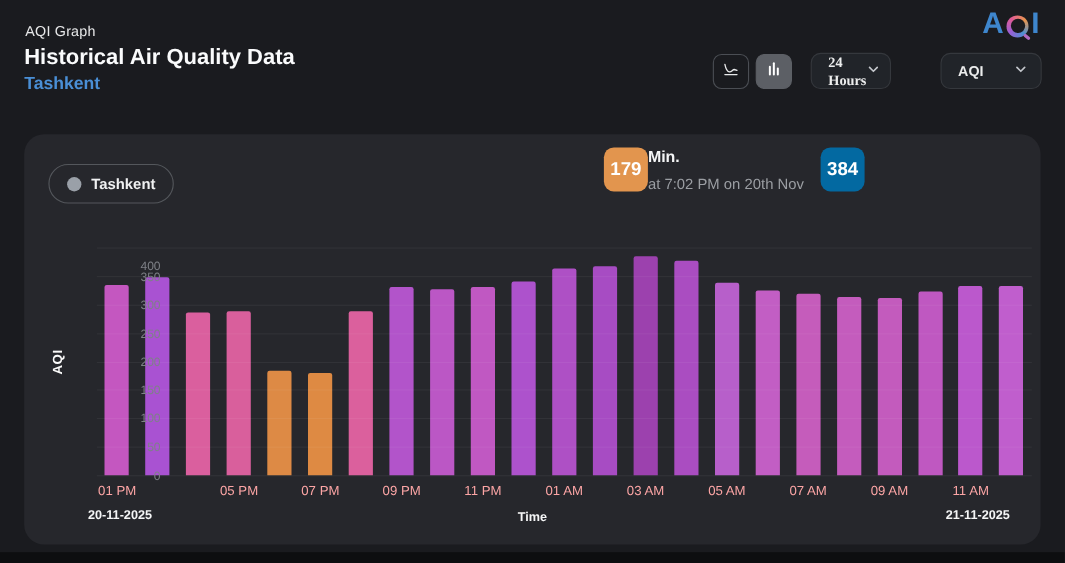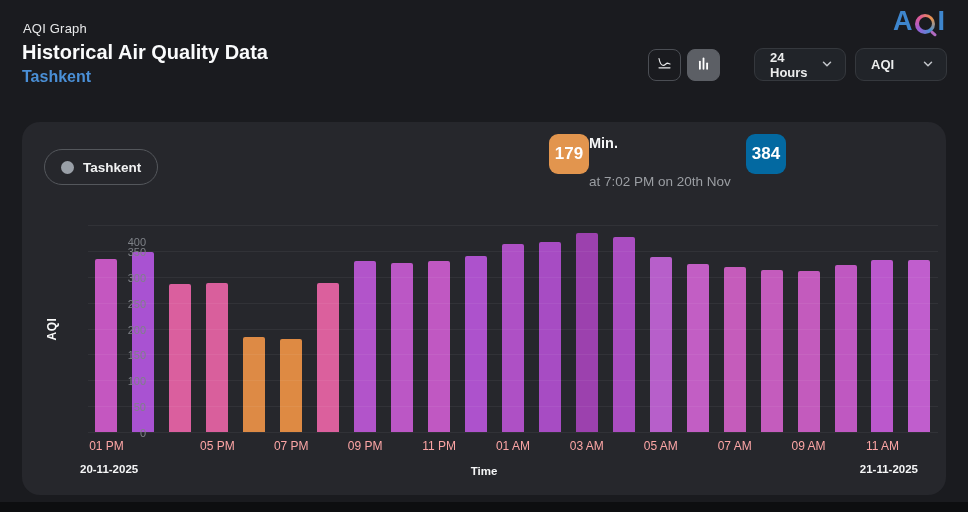--- a/index.html
+++ b/index.html
@@ -24,36 +24,36 @@
     background:conic-gradient(from 140deg, #4a90d2, #9a5fd6, #e05a96, #e8954e, #4a90d2);
     margin:4px 2px 0 2px; }
   .logo .q-ring::after { content:""; position:absolute; inset:3.5px; border-radius:50%; background:#1a1b1f; }
   .logo .q-tail { position:absolute; width:7px; height:3px; background:#b06ac0; right:-2px; bottom:-1px; transform:rotate(40deg); border-radius:2px; }
 
   
   .icon-btn { position:absolute; top:49px; width:33px; height:32px; border-radius:8px; border:1px solid #4b4e54; background:transparent; display:flex; align-items:center; justify-content:center; cursor:pointer; }
   .icon-btn.line { left:648px; }
   .icon-btn.bars { left:687px; background:#5c5f65; border-color:#5c5f65; }
   .dropdown { position:absolute; top:48px; height:33px; background:#212429; border:1px solid #35383d; border-radius:9px; display:flex; align-items:center; justify-content:space-between; padding:0 12px 0 15px; cursor:pointer; }
-  .dropdown.range { left:754px; width:92px; }
+  .dropdown.range { left:737px; width:73px;font-family:Liberation Serif, serif; }
   .dropdown.metric { left:855px; width:92px; }
   .dropdown .dd-label { font-size:13px; font-weight:bold; color:#eceded; }
 
   
   .card { position:absolute; left:22px; top:122px; width:924px; height:373px; background:#26272c; border-radius:18px; }
 
   .legend-chip { position:absolute; left:22px; top:27px; height:36px; padding:0 16px; display:flex; align-items:center; gap:9px; border:1px solid #54575c; border-radius:18px; background:transparent; cursor:pointer; }
   .legend-dot { width:13px; height:13px; border-radius:50%; background:#9aa0a8; }
   .legend-label { font-size:13.5px; font-weight:bold; color:#f0f1f2; }
 
   .stat { position:absolute; top:12px; display:flex; gap:0; }
   .stat.min { left:527px; } .stat.max { left:724px; }
   .stat-badge { width:40px; height:40px; border-radius:9px; display:flex; align-items:center; justify-content:center; font-size:17px; font-weight:bold; color:#fff; }
   .stat-title { font-size:14.5px; font-weight:bold; color:#f4f5f6; line-height:1.15; padding-top:1px; }
-  .stat-detail { font-size:13.5px; color:#9b9ea3; margin-top:22px; white-space:nowrap; }
+  .stat-detail { font-size:13.5px; color:#9b9ea3; margin-top:8px; white-space:nowrap; }
 
   
   .plot { position:absolute; left:66px; top:103px; width:850px; height:207px; }
   .gridline { position:absolute; left:0; width:100%; height:1px; background:rgba(255,255,255,0.055); }
   .ytick { position:absolute; right:792px; width:50px; text-align:right; font-size:11px; color:#7e8187; transform:translateY(-5px); }
   .y-axis-title { position:absolute; left:-47px; top:50%; transform:translate(0,-50%) rotate(-90deg); font-size:12px; font-weight:bold; color:#fafafa; letter-spacing:.5px; }
   .bars-row { position:absolute; left:0; bottom:0; width:100%; height:100%; display:flex; }
   .bar-slot { flex:1; display:flex; align-items:flex-end; justify-content:center; position:relative; height:100%; }
   .bar { width:22px; border-radius:2px 2px 0 0; cursor:pointer; }
   .xtick { position:absolute; top:calc(100% + 7px); left:50%; transform:translateX(-50%); font-size:12px; color:#fca5a5; white-space:nowrap; }

